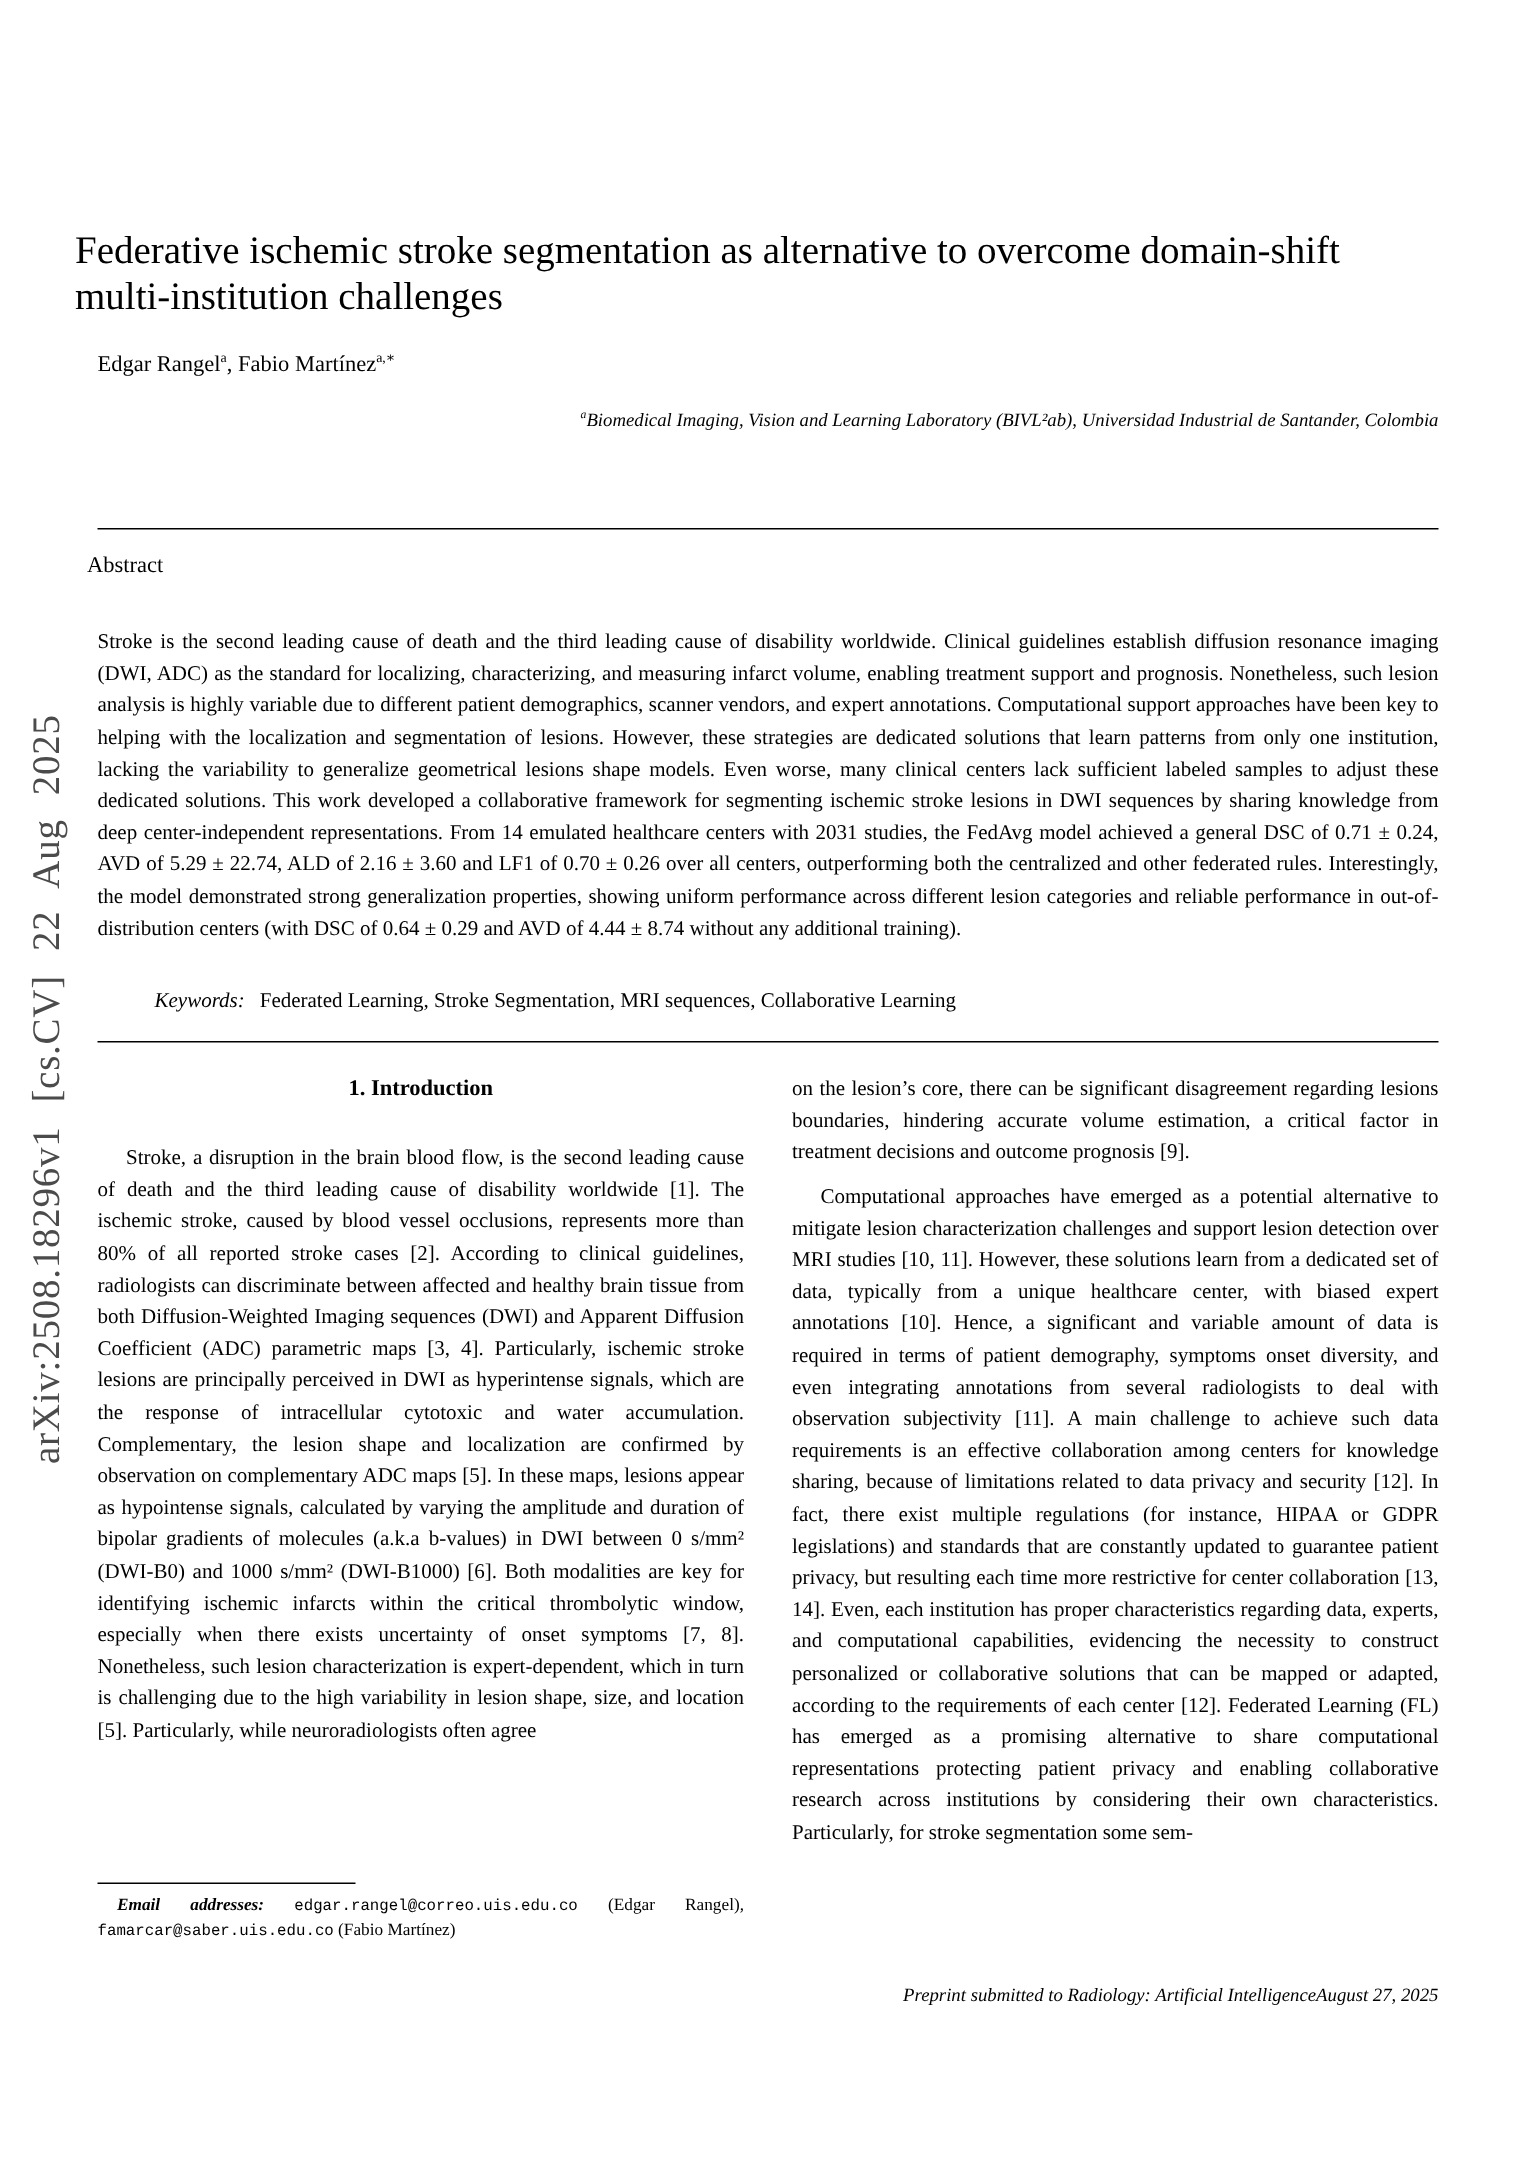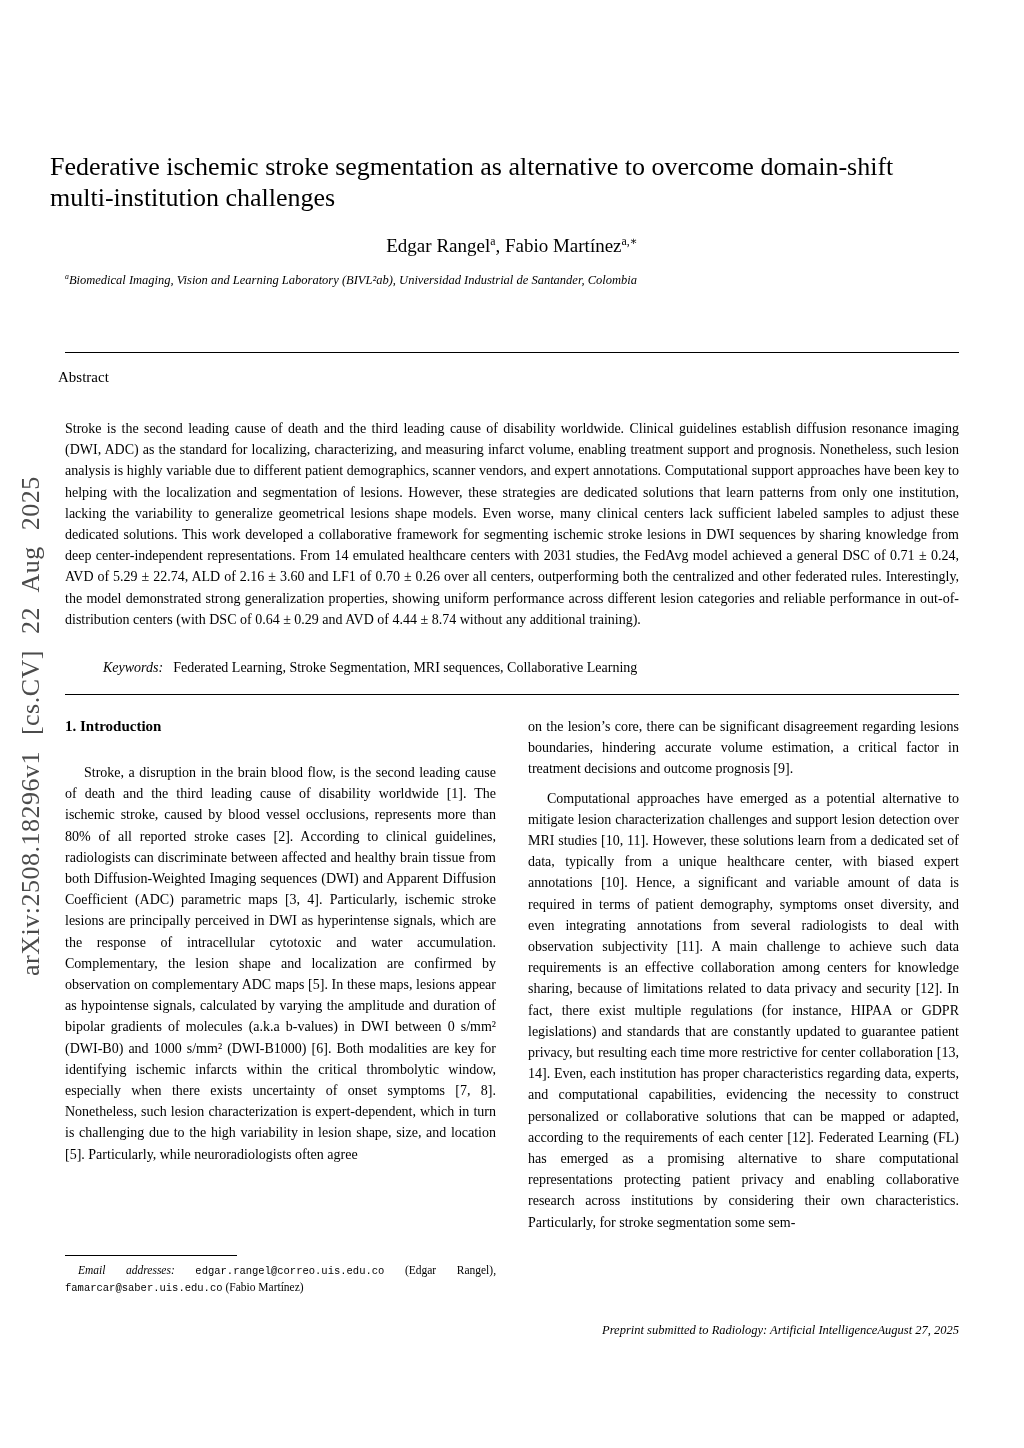--- a/index.html
+++ b/index.html
@@ -26,25 +26,25 @@
     text-align:center;
     white-space:nowrap;
   }
 
   .title {
     position:absolute; top:151px; left:50px; width:894px;
     font-size:26px; line-height:31px;
   }
   .authors {
     position:absolute; top:235px; left:65px; width:894px;
-    text-align:center; font-size:19px;
+    text-align:left; font-size:15px;
   }
   .affiliation {
     position:absolute; top:273px; left:65px; width:894px;
-    text-align:left; font-style:italic; font-size:12.5px;
+    text-align:right; font-style:italic; font-size:12.5px;
   }
 
   .rule { position:absolute; left:65px; width:894px; height:1px; background:#000; }
   .rule-1 { top:352px; }
   .rule-2 { top:694px; }
 
   .abstract-heading {
     position:absolute; top:369px; left:58px;
     font-weight:normal; font-size:15px;
   }
@@ -60,34 +60,34 @@
   .keywords .label { font-style:italic; margin-right:10px; }
 
   .col {
     position:absolute; top:716px; width:431px;
     text-align:justify; font-size:14px; line-height:21.2px;
   }
   .col-left { left:65px; }
   .col-right { left:528px; }
   .section-heading {
     font-weight:bold; font-size:15px; line-height:20px;
-    margin:0 0 26px 0; text-align:left;
+    margin:0 0 26px 0; text-align:center;
   }
   .col p { margin:0; }
   .indent { text-indent:19px; }
   .gap-above { margin-top:8px !important; }
 
   .footnote {
     position:absolute; left:65px; top:1255px; width:431px;
     font-size:11.5px; line-height:15.5px; text-align:justify;
   }
   .footnote-rule { width:172px; height:1px; background:#000; margin-bottom:7px; }
   .footnote p { margin:0; text-indent:13px; }
   .mono { font-family:"Liberation Mono","DejaVu Sans Mono",monospace; font-size:10.5px; }
-  .it { font-style:italic; }
+  .it { font-style:italic;font-weight:bold; }
 
   .footer {
     position:absolute; left:65px; top:1323px; width:894px;
     display:flex; justify-content:flex-end;
     font-style:italic; font-size:12.5px;
   }
 </style>
 </head>
 <body>
 

